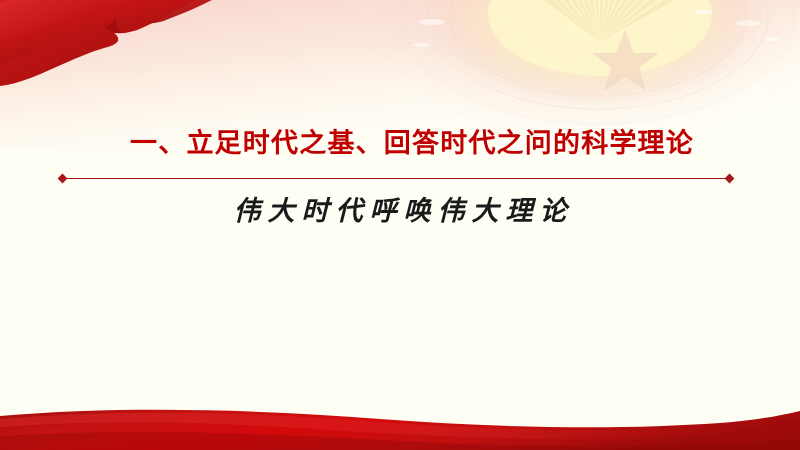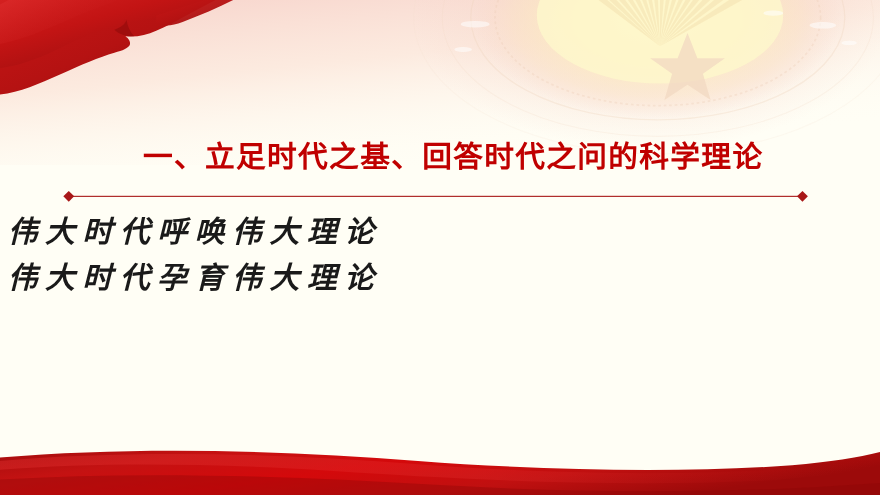--- a/index.html
+++ b/index.html
@@ -89,20 +89,21 @@
   }
 
   .divider-cap.left  { left: -3px; }
   .divider-cap.right { right: -3px; }
 
   .body-block {
     position: absolute;
     top: 190px;
     left: 0;
     width: 800px;
+    text-align: center;
   }
 
   .body-line {
     margin: 0;
     font-family: "Liberation Serif", "DejaVu Serif", serif;
     font-size: 27px;
     font-weight: 600;
     font-style: italic;
     letter-spacing: 7px;
     line-height: 42px;
@@ -293,17 +294,16 @@
     </div>
 
     <div class="divider">
       <span class="divider-cap left"></span>
       <span class="divider-line"></span>
       <span class="divider-cap right"></span>
     </div>
 
     <div class="body-block">
       <p class="body-line">伟大时代呼唤伟大理论</p>
-      <p class="body-line">伟大时代孕育伟大理论</p>
     </div>
 
   </div>
 </div>
 
 </body></html>

